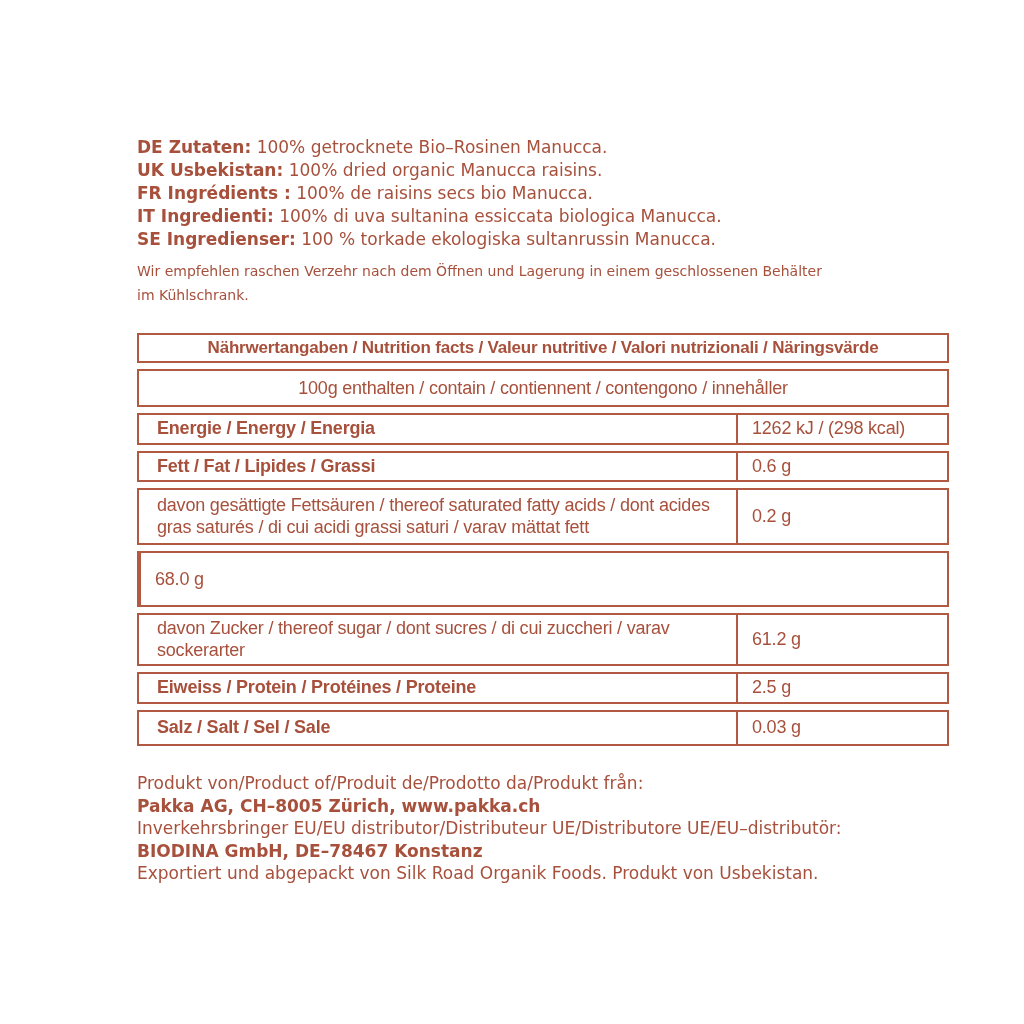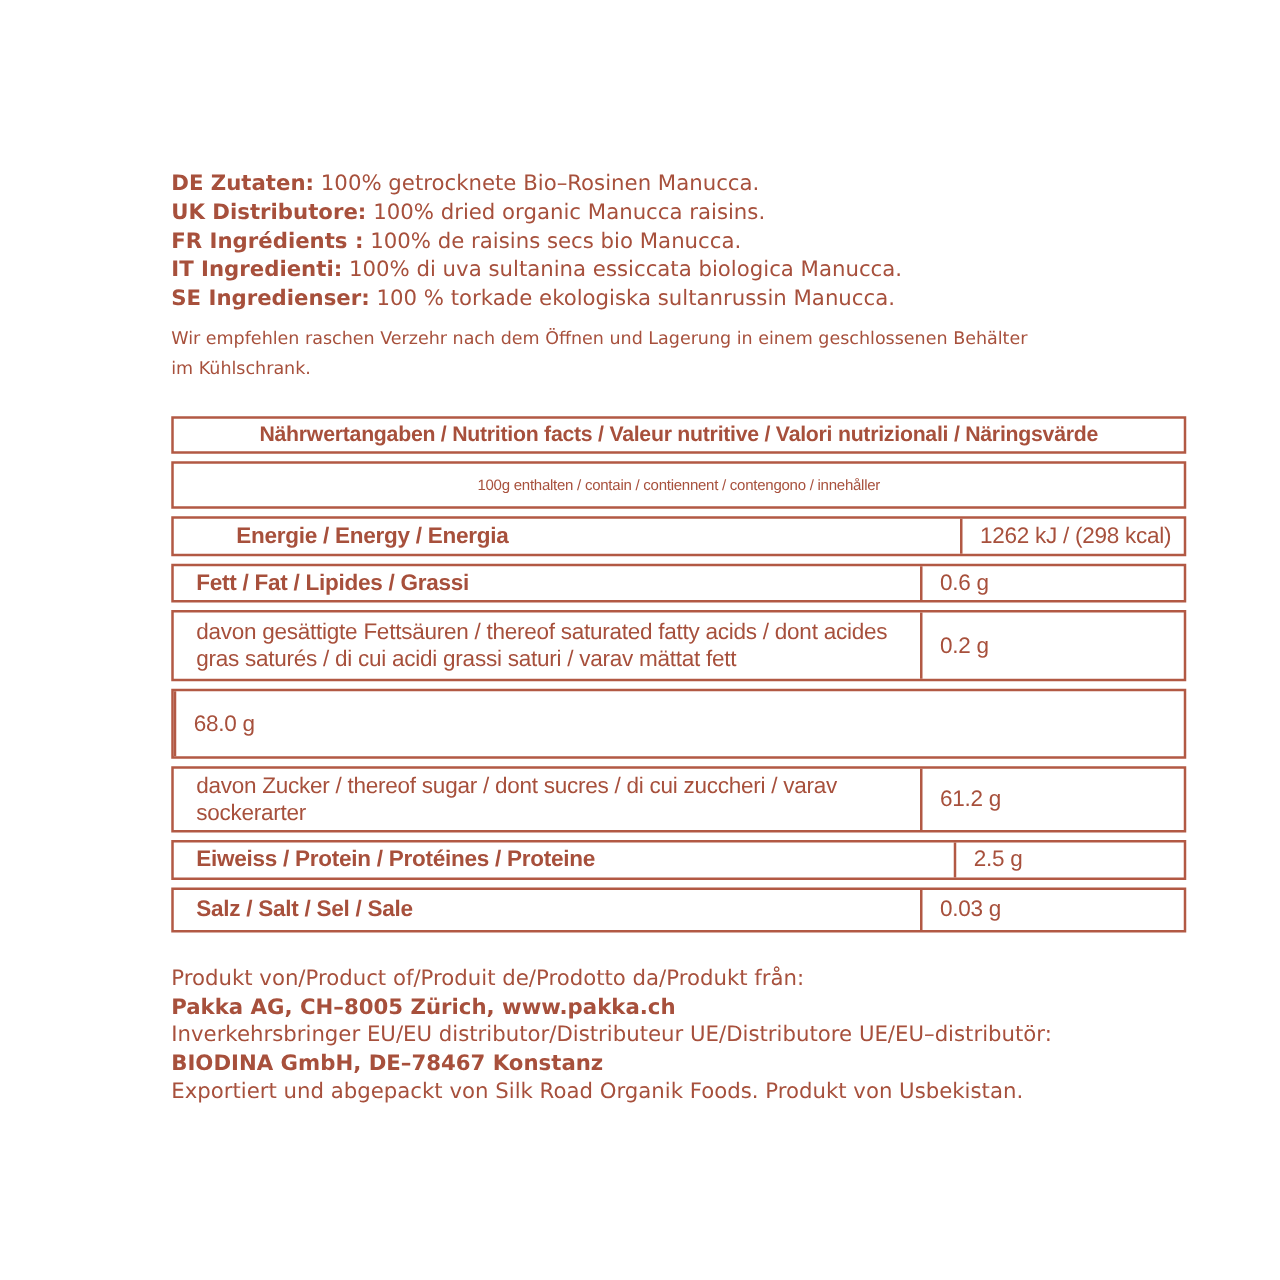--- a/index.html
+++ b/index.html
@@ -52,21 +52,21 @@
   .t-title {
     min-height: 30px;
     justify-content: center;
     font-weight: bold;
     font-size: 17px;
     white-space: nowrap;
   }
   .t-sub {
     min-height: 38px;
     justify-content: center;
-    font-size: 12px;
+    font-size: 18px;
   }
   .t-row { padding: 0; align-items: stretch; }
   .t-label {
     box-sizing: border-box;
     width: 597px;
     padding: 3px 14px 3px 18px;
     display: flex;
     align-items: center;
     font-size: 18px;
     line-height: 21.5px;
@@ -75,26 +75,26 @@
     box-sizing: border-box;
     flex: 1;
     border-left: 2px solid #b25944;
     padding: 3px 6px 3px 14px;
     display: flex;
     align-items: center;
     font-size: 18px;
     white-space: nowrap;
   }
   .t-row.bold .t-label { font-weight: bold; }
-  .t-row:nth-of-type(1) { min-height: 28px; padding-left: 32px; }
+  .t-row:nth-of-type(1) { min-height: 28px; }
   .t-row:nth-of-type(2) { min-height: 30px; }
   .t-row:nth-of-type(3) { min-height: 57px; }
   .t-row:nth-of-type(4) { min-height: 56px; }
   .t-row:nth-of-type(5) { min-height: 53px; }
-  .t-row:nth-of-type(6) { min-height: 28px; gap: 27px; }
+  .t-row:nth-of-type(6) { min-height: 28px; }
   .t-row:nth-of-type(7) { min-height: 36px; }
 
   
   .producer { top: 772px; }
   .producer p {
     margin: 0;
     font-size: 17px;
     line-height: 22.5px;
     white-space: nowrap;
   }
@@ -102,21 +102,21 @@
 </style>
 </head>
 <body>
 
 <div class="page">
 
   <div class="content ingredients">
 
       <p class="ing-line"><strong>DE Zutaten:</strong><span>100% getrocknete Bio–Rosinen Manucca.</span></p>
 
-      <p class="ing-line"><strong>UK Distributore:</strong><span>100% dried organic Manucca raisins.</span></p>
+      <p class="ing-line"><strong>UK Usbekistan:</strong><span>100% dried organic Manucca raisins.</span></p>
 
       <p class="ing-line"><strong>FR Ingrédients :</strong><span>100% de raisins secs bio Manucca.</span></p>
 
       <p class="ing-line"><strong>IT Ingredienti:</strong><span>100% di uva sultanina essiccata biologica Manucca.</span></p>
 
       <p class="ing-line"><strong>SE Ingredienser:</strong><span>100 % torkade ekologiska sultanrussin Manucca.</span></p>
     </div>
 
   <div class="content storage">
     <p>Wir empfehlen raschen Verzehr nach dem Öffnen und Lagerung in einem geschlossenen Behälter im Kühlschrank.</p>

